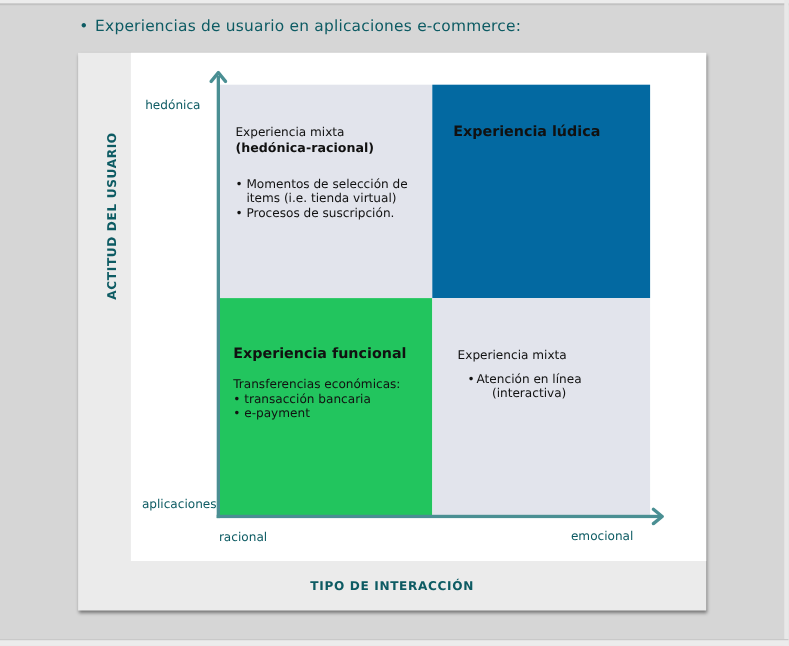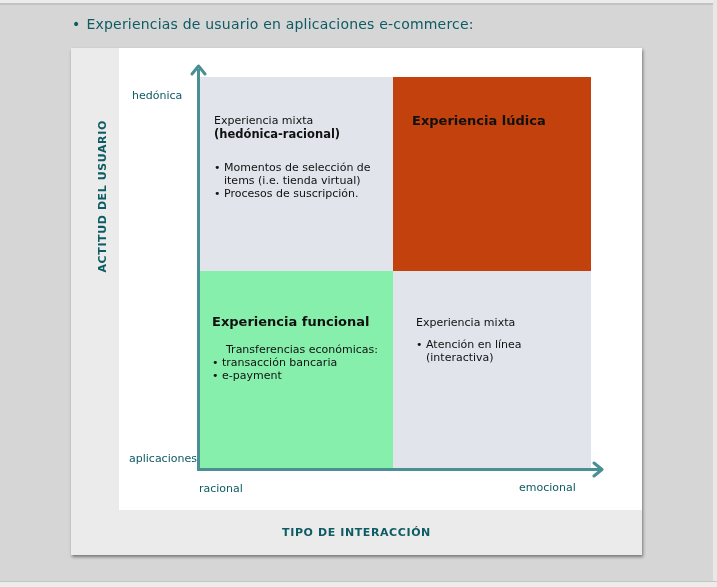--- a/index.html
+++ b/index.html
@@ -18,22 +18,22 @@
   .heading .bullet { margin-right:6px; }
   .card {
     position:absolute; left:71px; top:48px; width:571px; height:507px;
     background:#ebebeb; box-shadow:1px 2px 3px rgba(0,0,0,0.45);
   }
   .plot-area {
     position:absolute; left:48px; top:0; width:523px; height:462px; background:#ffffff;
   }
   .quad { position:absolute; box-sizing:border-box; font-size:11px; color:#111; }
   .q-tl { left:79px;  top:29px;  width:195px; height:194px; background:#e2e4ec; }
-  .q-tr { left:274px; top:29px;  width:198px; height:194px; background:#c2410c; }
-  .q-bl { left:79px;  top:223px; width:195px; height:199px; background:#86efac; }
+  .q-tr { left:274px; top:29px;  width:198px; height:194px; background:#0369a1; }
+  .q-bl { left:79px;  top:223px; width:195px; height:199px; background:#22c55e; }
   .q-br { left:274px; top:223px; width:198px; height:199px; background:#e2e4ec; }
   .quad .small { font-size:11px; line-height:13px; }
   .quad .bold { font-weight:bold; font-size:11.5px; line-height:14px; }
   .quad .title { font-weight:bold; font-size:13px; }
   .quad ul { list-style:none; margin:0; padding:0; }
   .quad li { font-size:11px; line-height:13px; padding-left:10px; text-indent:-10px; }
   .quad li::before { content:"\2022"; display:inline-block; width:10px; text-indent:0; }
   .axis-v { position:absolute; left:78px; top:21px; width:3px; height:402px; background:#4a8f93; }
   .axis-h { position:absolute; left:78px; top:420px; width:403px; height:3px; background:#4a8f93; }
   .arrow { position:absolute; }
@@ -77,32 +77,32 @@
 
     <div class="quad q-tr">
       <div style="position:absolute; left:19px; top:36px; width:170px;">
         <div class="title">Experiencia lúdica</div>
       </div>
     </div>
 
     <div class="quad q-bl">
       <div style="position:absolute; left:14px; top:43px; width:176px;">
         <div class="title">Experiencia funcional</div>
-        <div class="small" style="margin-top:14px;margin-left:14px;">Transferencias económicas:</div>
+        <div class="small" style="margin-top:14px;">Transferencias económicas:</div>
         <ul>
           <li>transacción bancaria</li>
           <li>e-payment</li>
         </ul>
       </div>
     </div>
 
     <div class="quad q-br">
       <div style="position:absolute; left:23px; top:45px; width:170px;">
         <div class="small">Experiencia mixta</div>
-        <ul style="margin-top:9px; width:120px;">
+        <ul style="margin-top:9px; width:120px;text-align:center;">
           <li>Atención en línea (interactiva)</li>
         </ul>
       </div>
     </div>
 
     <div class="axis-v"></div>
     <div class="axis-h"></div>
     <svg class="arrow" style="left:71px; top:16px;" width="17" height="12">
       <polyline points="2,10 8.5,2 15,10" fill="none" stroke="#4a8f93" stroke-width="3" stroke-linecap="round" stroke-linejoin="round"></polyline>
     </svg>

